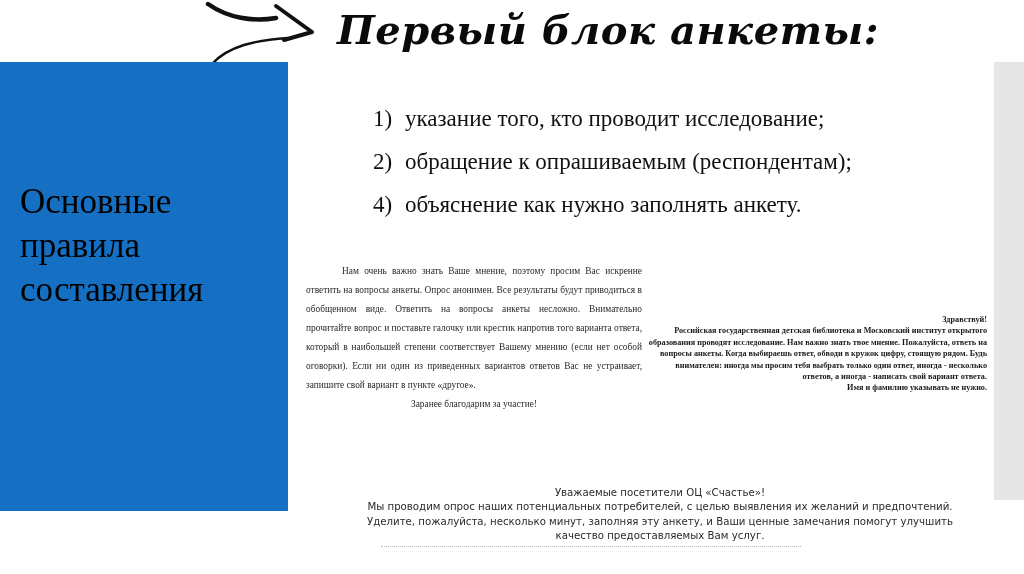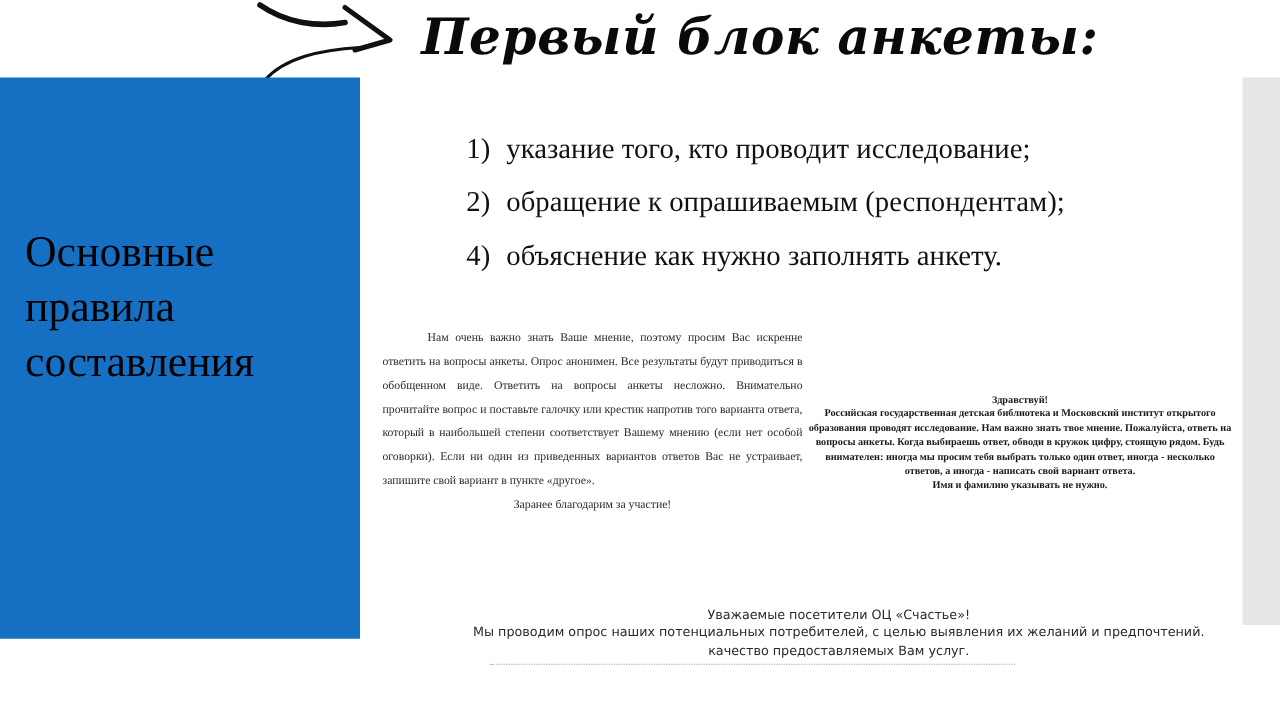--- a/index.html
+++ b/index.html
@@ -48,26 +48,26 @@
       font-size: 9.4px; line-height: 19px; color: #2a2a2a;
       text-align: justify;
     }
     .doc1 p { margin: 0; text-indent: 36px; }
     .doc1 .thanks { text-align: center; text-indent: 0; }
 
     .doc2 {
       position: absolute; left: 645px; top: 314px; width: 342px;
       font-family: "Liberation Serif", "DejaVu Serif", serif;
       font-weight: bold; font-size: 8.2px; line-height: 11.4px; color: #1a1a1a;
-      text-align: center;
+      text-align: right;
     }
     .doc2 p { margin: 0; }
 
     .doc3 {
-      position: absolute; left: 372px; top: 486px; width: 598px;
+      position: absolute; left: 361px; top: 486px; width: 598px;
       font-family: "DejaVu Sans", "Liberation Sans", sans-serif;
       font-size: 10.2px; line-height: 14.4px; color: #2a2a2a;
       text-align: center;
     }
     .doc3 p { margin: 0; }
     .doc3 .cut {
       display: block; height: 6px; margin-top: 2px;
       border-top: 1px dotted #bbbbbb; width: 420px; margin-left: 20px;
     }
   </style>
@@ -105,15 +105,16 @@
 
 <div class="doc2">
   <p>Здравствуй!</p>
   <p>Российская государственная детская библиотека и Московский институт открытого образования проводят исследование. Нам важно знать твое мнение. Пожалуйста, ответь на вопросы анкеты. Когда выбираешь ответ, обводи в кружок цифру, стоящую рядом. Будь внимателен: иногда мы просим тебя выбрать только один ответ, иногда - несколько ответов, а иногда - написать свой вариант ответа.</p>
   <p>Имя и фамилию указывать не нужно.</p>
 </div>
 
 <div class="doc3">
   <p>Уважаемые посетители ОЦ «Счастье»!</p>
   <p>Мы проводим опрос наших потенциальных потребителей, с целью выявления их желаний и предпочтений.</p>
+  <p>Уделите, пожалуйста, несколько минут, заполняя эту анкету, и Ваши ценные замечания помогут улучшить</p>
   <p>качество предоставляемых Вам услуг.</p>
   <span class="cut"></span>
 </div>
 
 </body></html>

